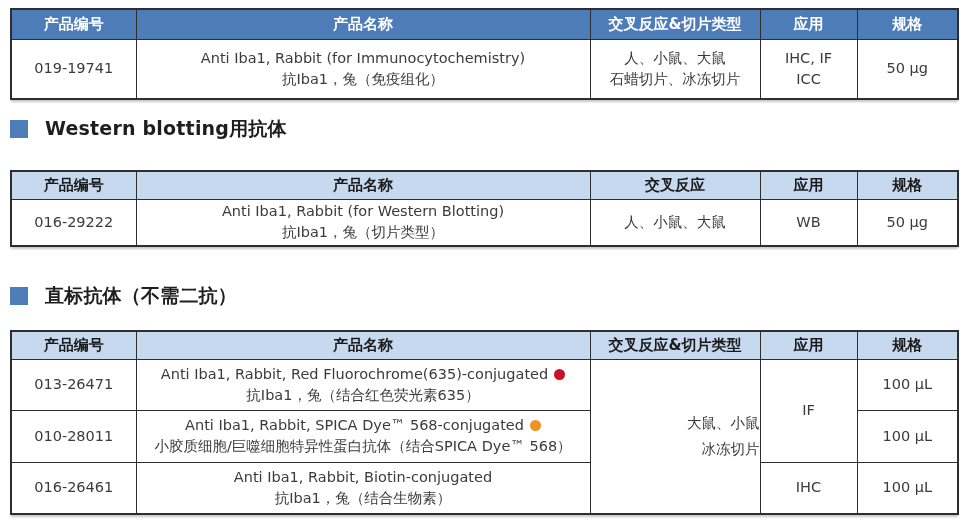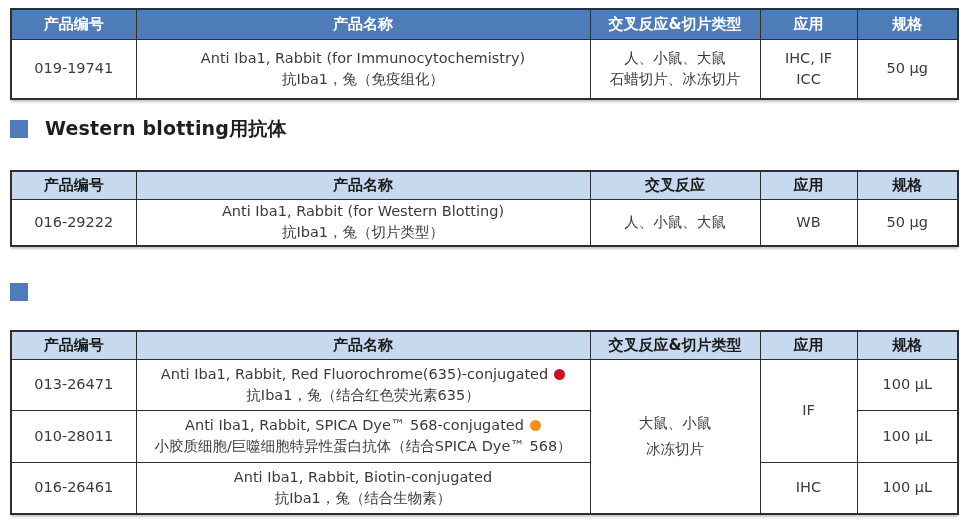--- a/index.html
+++ b/index.html
@@ -67,21 +67,21 @@
     font-size:19px;font-weight:bold;color:var(--heading-text);
     letter-spacing:0.2px;white-space:nowrap;
   }
 
   .dot{
     display:inline-block;width:11px;height:11px;border-radius:50%;
     margin-left:6px;vertical-align:-1px;
   }
   .dot-red{background:var(--red-dot);}
   .dot-orange{background:var(--orange-dot);}
-  .cross-merged div{line-height:26px;}
+  .cross-merged div{line-height:26px;text-align:right;}
 </style>
 </head>
 <body>
 
 <div class="page">
 
   <table class="tbl" id="table1">
     <colgroup>
         <col class="c1">
         <col class="c2">
@@ -149,20 +149,21 @@
         </td>
         <td>人、小鼠、大鼠</td>
         <td>WB</td>
         <td>50 μg</td>
       </tr>
     </tbody>
   </table>
 
   <div class="section-heading" id="heading2">
     <span class="sq"></span>
+    <span class="txt">直标抗体（不需二抗）</span>
   </div>
 
   <table class="tbl" id="table3">
     <colgroup>
         <col class="c1">
         <col class="c2">
         <col class="c3">
         <col class="c4">
         <col class="c5">
       </colgroup>

